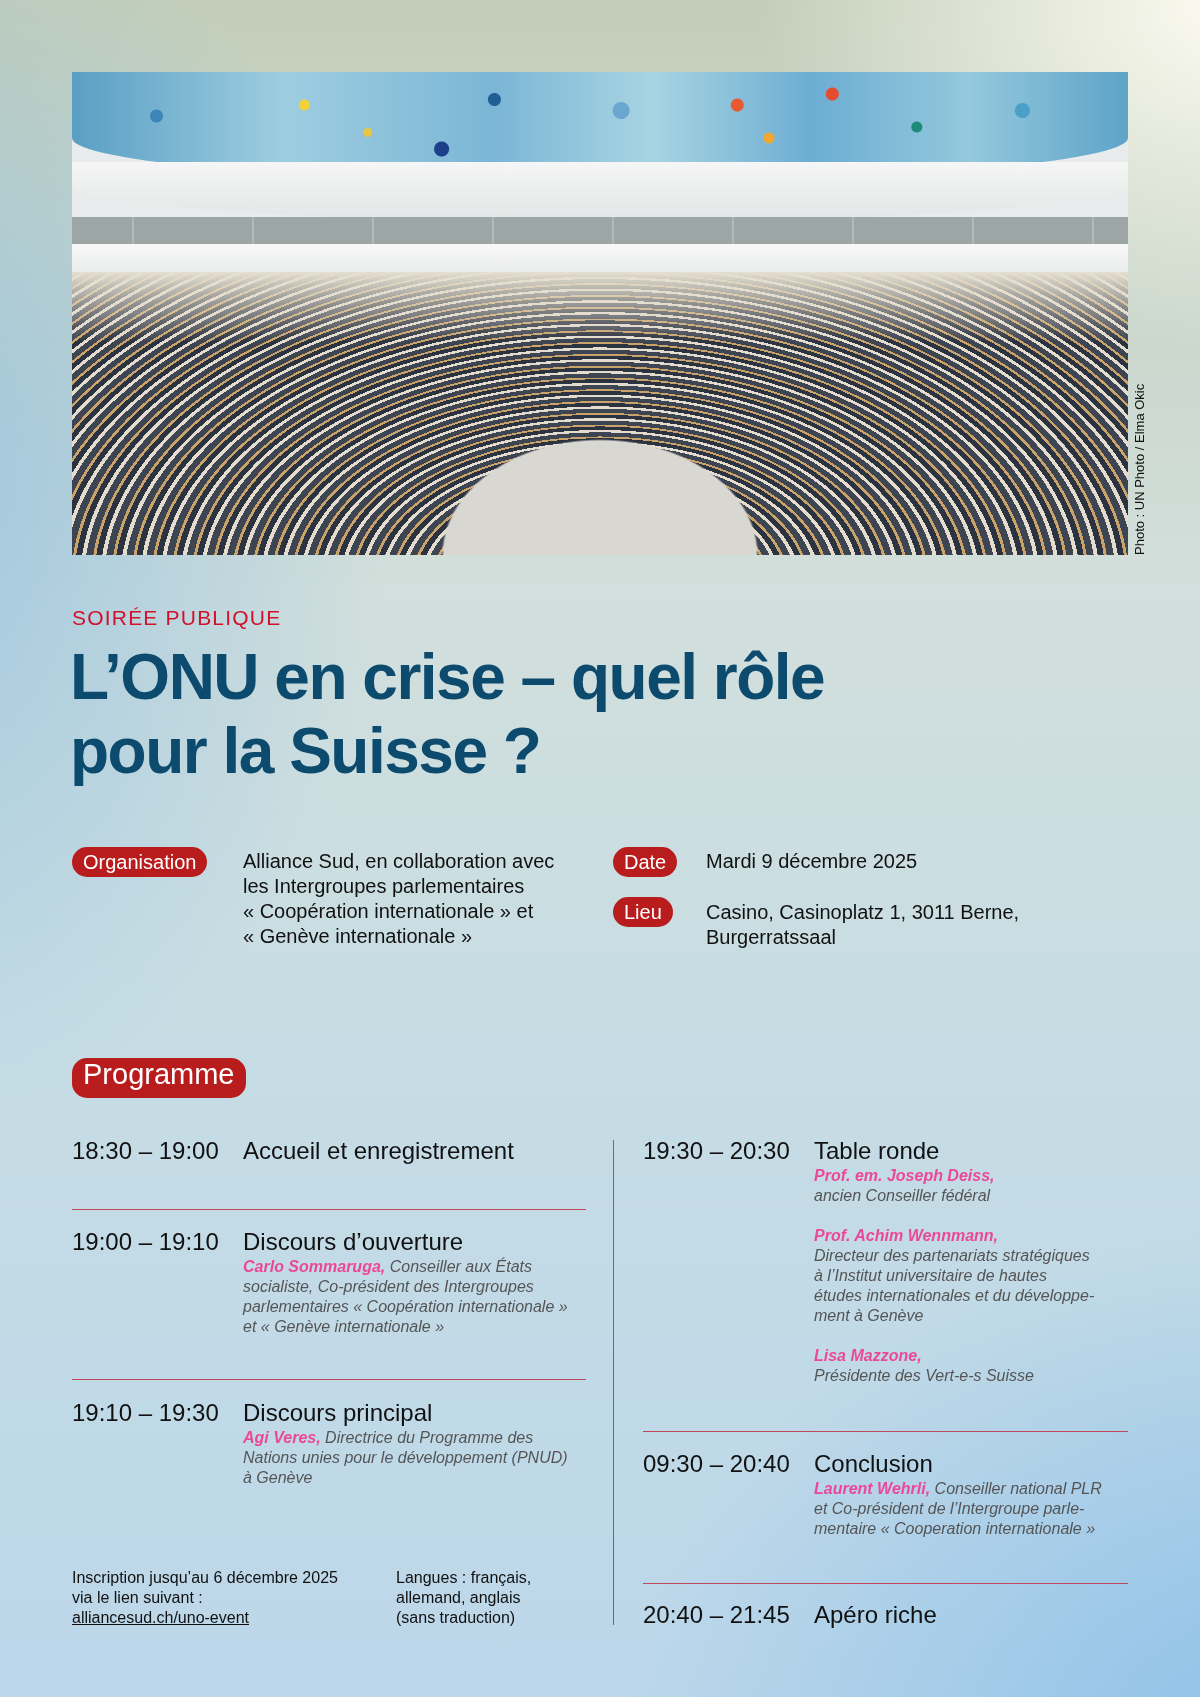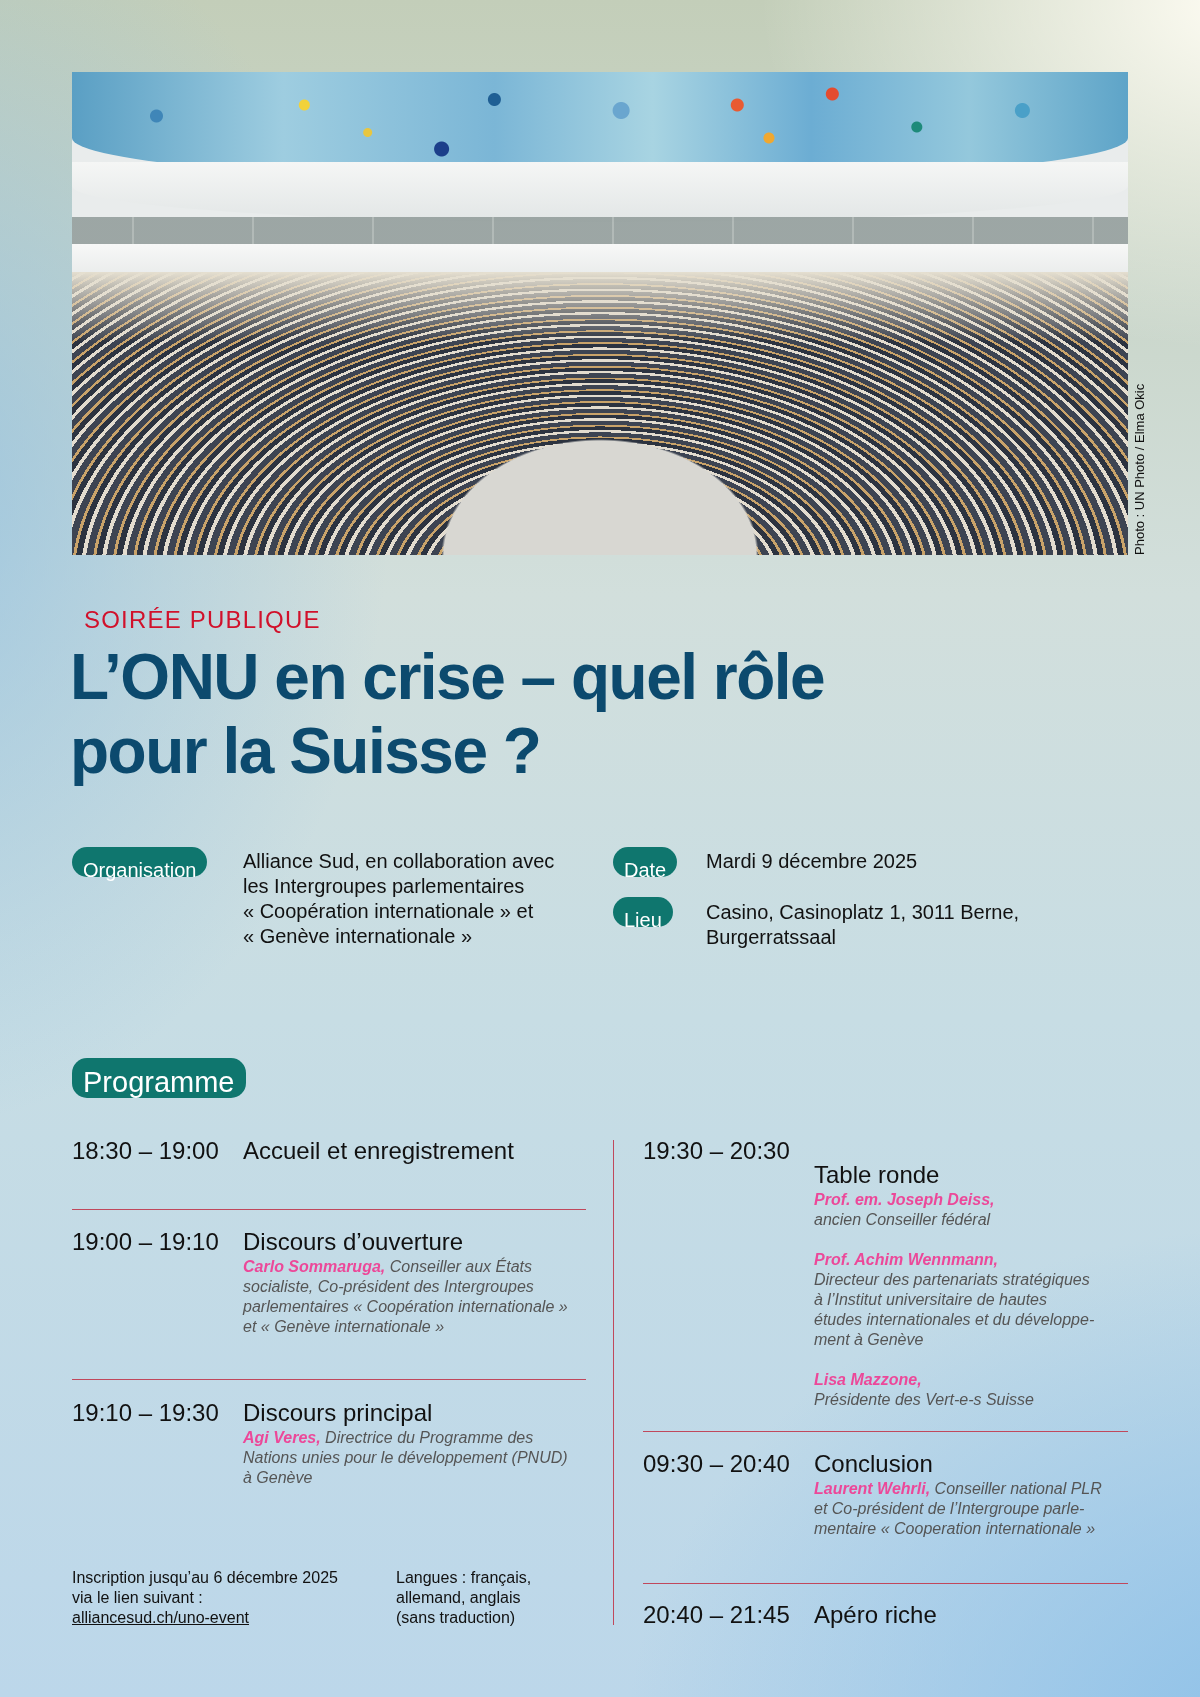--- a/index.html
+++ b/index.html
@@ -73,40 +73,40 @@
       left: 1132px; top: 555px;
       transform-origin: left top;
       transform: rotate(-90deg);
       font-size: 13px;
       white-space: nowrap;
       color: #111;
     }
 
     
     .kicker {
-      position: absolute; left: 84px; top: 606px;
-      font-size: 24px; letter-spacing: 1.2px;
+      position: absolute; left: 72px; top: 606px;
+      font-size: 21px; letter-spacing: 1.2px;
       color: #d1112b;
     }
     .title {
       position: absolute; left: 70px; top: 640px;
       width: 1000px;
       font-size: 64px; line-height: 74px;
       font-weight: bold; letter-spacing: -1.5px;
       color: #0c4a6e;
     }
 
     
     .badge {
       position: absolute;
       display: inline-block;
       height: 30px; line-height: 30px;
-      padding: 8px 11px;
+      padding: 0 11px;
       border-radius: 15px;
-      background: #0f766e;
+      background: #b91c1c;
       color: #fff;
       font-size: 20px;
       white-space: nowrap;
     }
 
     
     .info-text {
       position: absolute;
       font-size: 20px; line-height: 25px;
       color: #111;
@@ -223,21 +223,21 @@
       <span>Nations unies pour le développement (PNUD)</span><br>
       <span>à Genève</span>
     </div>
   </div>
 </div>
 
 <div class="vrule" style="left:613px; top:1140px; height:485px;"></div>
 
 <div class="slot" style="left:643px; top:1136px;">
   <div class="time">19:30 – 20:30</div>
-  <div class="body" style="left:171px; width:320px;margin-top:24px;">
+  <div class="body" style="left:171px; width:320px;">
     <div class="label">Table ronde</div>
     <div class="speaker">
       <span class="name">Prof. em. Joseph Deiss,</span><br>
       <span>ancien Conseiller fédéral</span>
     </div>
     <div class="speaker">
       <span class="name">Prof. Achim Wennmann,</span><br>
       <span>Directeur des partenariats stratégiques</span><br>
       <span>à l’Institut universitaire de hautes</span><br>
       <span>études internationales et du développe-</span><br>

